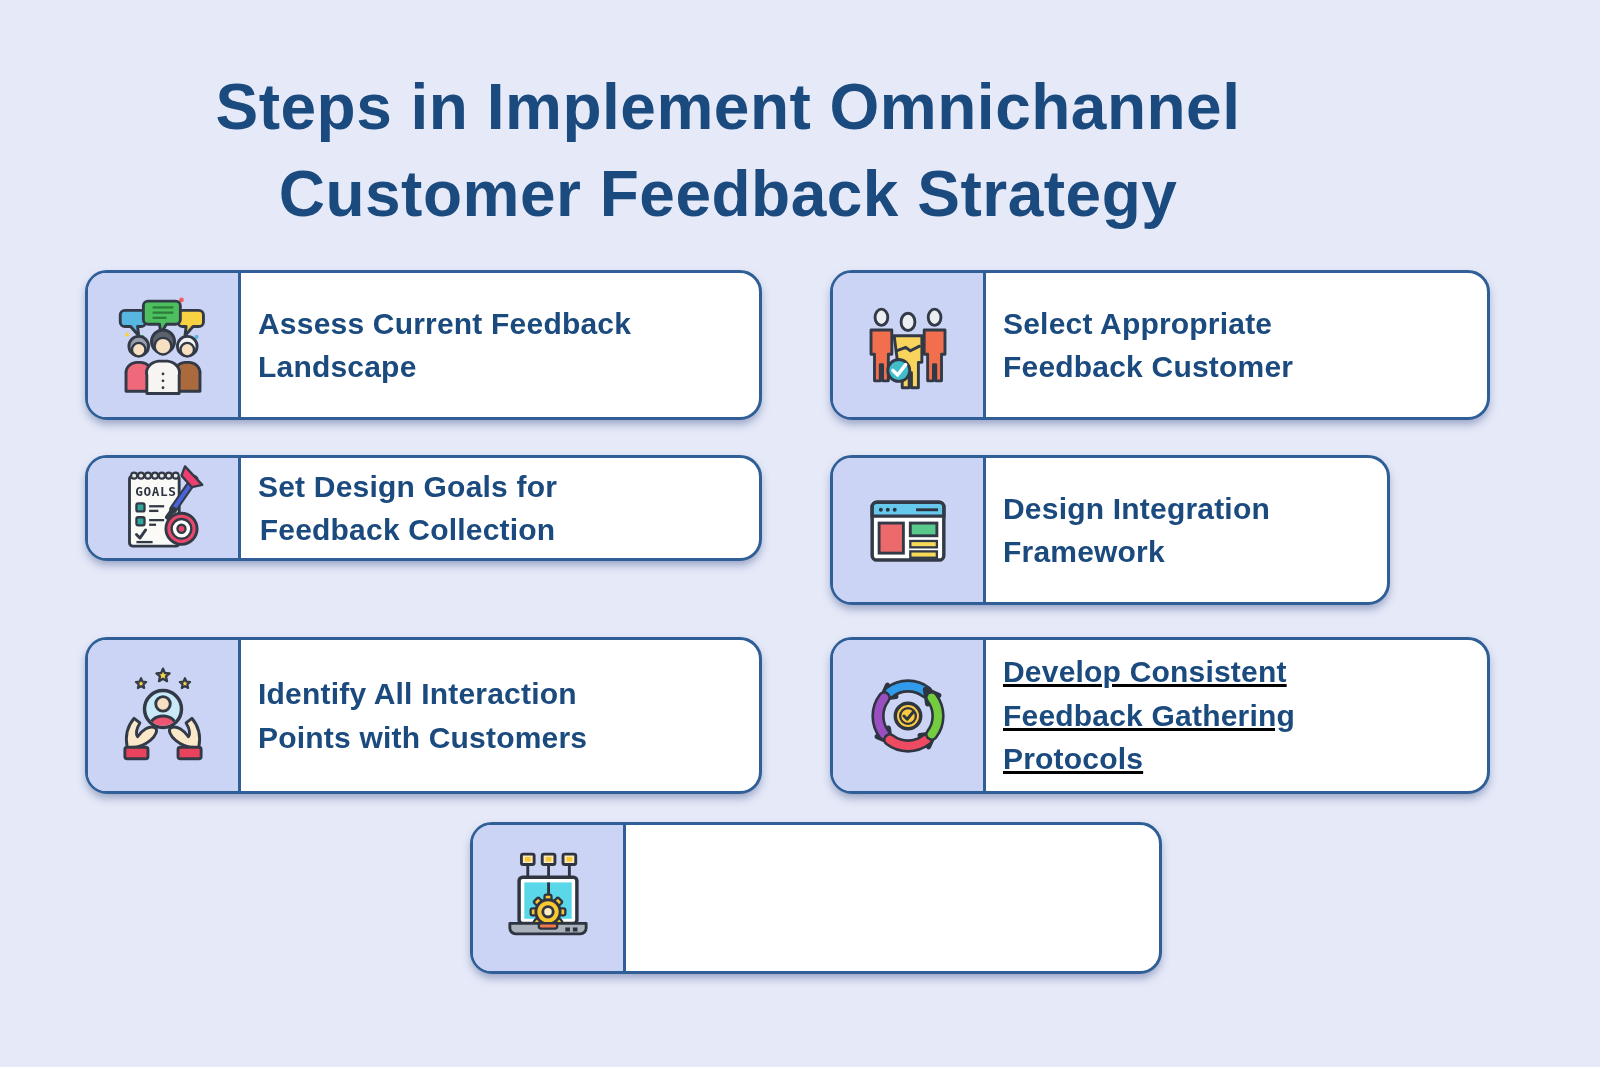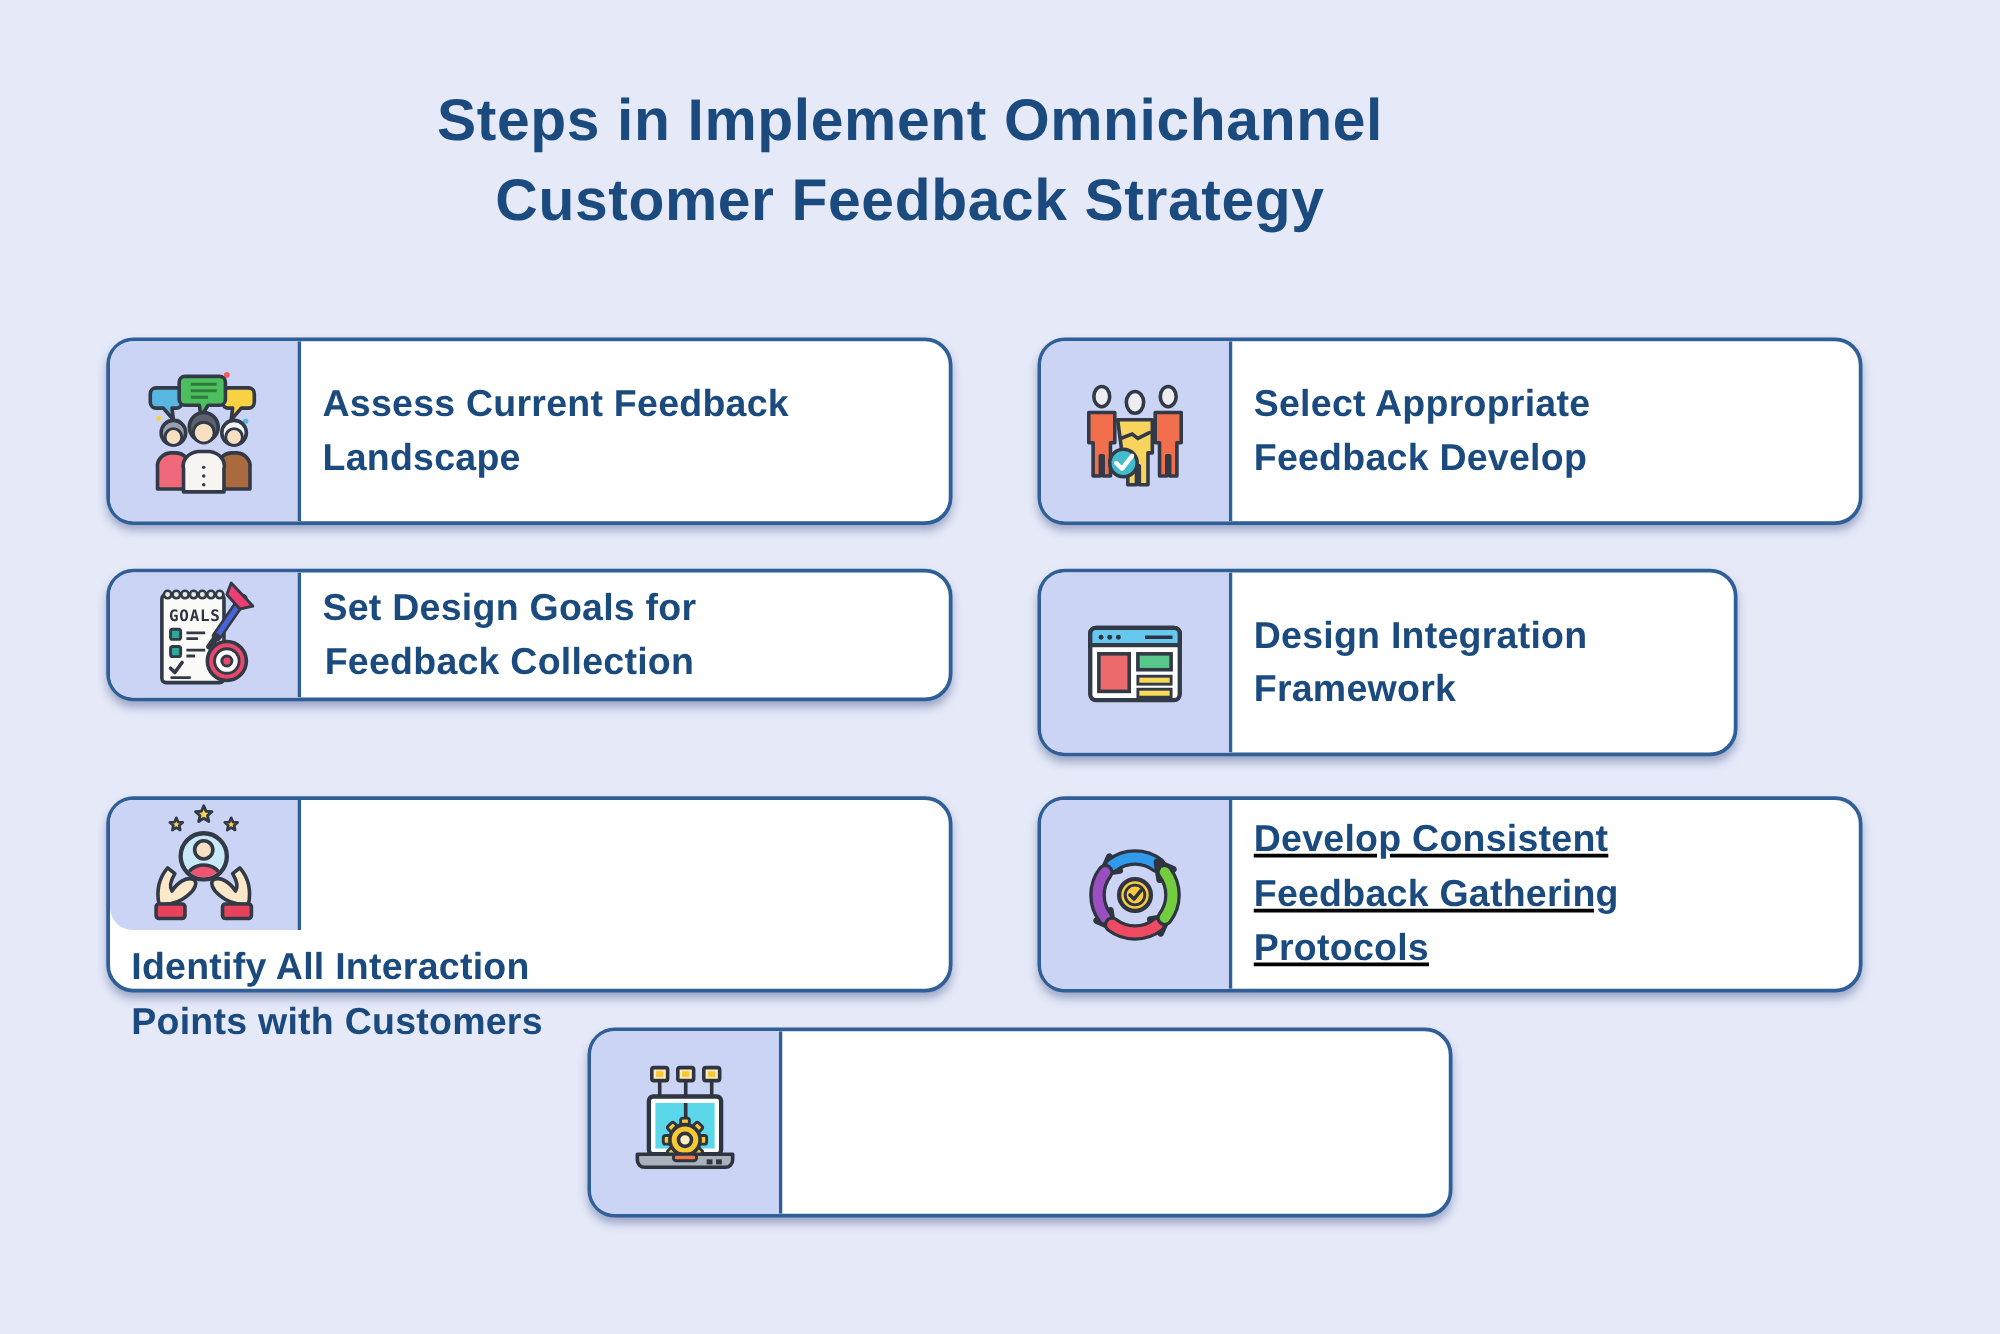--- a/index.html
+++ b/index.html
@@ -3,21 +3,21 @@
 <meta charset="utf-8">
 <style>
   :root{
     --bg:#e5e9f8; --panel:#cbd4f5; --border:#2f5f96; --text:#1b4a7e; --outline:#333a47;
   }
   html,body{margin:0;padding:0;}
   body{font-family:"Liberation Sans", sans-serif; background:var(--bg);}
   .canvas{position:relative; width:1600px; height:1067px; background:var(--bg); overflow:hidden;}
   .title{
     position:absolute; top:64px; left:0; width:1456px;
-    text-align:center; font-size:47px; font-weight:700; color:var(--text);
+    text-align:center; font-size:64px; font-weight:700; color:var(--text);
     line-height:1.36; letter-spacing:0.5px; white-space:pre-line; margin:0;
   }
   .card{
     position:absolute; display:flex; align-items:stretch;
     background:#ffffff; border:3px solid var(--border); border-radius:22px;
     box-shadow:0 5px 8px -1px rgba(90,108,155,0.55);
     box-sizing:border-box;
   }
   .icon-panel{
     width:150px; flex:none; background:var(--panel);
@@ -80,21 +80,21 @@
         <ellipse cx="68" cy="21" rx="5.5" ry="7" fill="#eceef1" stroke="#333a47" stroke-width="2.5"></ellipse>
         <path d="M59,32 h18 v21 h-3 v23 h-5 v-14 h-2 v14 h-5 v-23 h-3 z" fill="#f26f4d" stroke="#333a47" stroke-width="2.5" stroke-linejoin="round"></path>
         <ellipse cx="45" cy="25" rx="6" ry="7.5" fill="#eceef1" stroke="#333a47" stroke-width="2.5"></ellipse>
         <path d="M33,37 h24 v23 h-3 v22 h-6 v-13 h-2 v13 h-6 v-22 h-4 z" fill="#f8d45c" stroke="#333a47" stroke-width="2.5" stroke-linejoin="round"></path>
         <path d="M35,50 l8,-3 l4,3 l8,-4" fill="none" stroke="#333a47" stroke-width="2.5" stroke-linecap="round"></path>
         <circle cx="37" cy="67" r="9.5" fill="#41bccb" stroke="#333a47" stroke-width="2.5"></circle>
         <polyline points="32,67 36,71 43,62" fill="none" stroke="#ffffff" stroke-width="3" stroke-linecap="round" stroke-linejoin="round"></polyline>
       </svg>
     </div>
     <div class="card-label">Select Appropriate
-Feedback Develop</div>
+Feedback Customer</div>
   </div>
 
   <div class="card" style="left:85px; top:455px; width:677px; height:106px;text-align:center;">
     <div class="icon-panel">
       <svg width="104" height="104" viewBox="0 0 90 90">
         <rect x="16" y="17" width="43" height="61" rx="3" fill="#fafaf7" stroke="#333a47" stroke-width="2.5"></rect>
         <g fill="#e8e8e6" stroke="#333a47" stroke-width="1.8">
           <circle cx="20" cy="17" r="2.6"></circle>
             <circle cx="26" cy="17" r="2.6"></circle>
             <circle cx="32" cy="17" r="2.6"></circle>
@@ -137,21 +137,21 @@
         <rect x="20" y="39" width="21" height="26" fill="#ed6a6c" stroke="#333a47" stroke-width="2.5"></rect>
         <rect x="47" y="39" width="23" height="11" fill="#59c98b" stroke="#333a47" stroke-width="2.5"></rect>
         <rect x="47" y="54.5" width="23" height="5.5" fill="#f6da58" stroke="#333a47" stroke-width="2"></rect>
         <rect x="47" y="63.5" width="23" height="5.5" fill="#f6da58" stroke="#333a47" stroke-width="2"></rect>
       </svg>
     </div>
     <div class="card-label">Design Integration
 Framework</div>
   </div>
 
-  <div class="card" style="left:85px; top:637px; width:677px; height:157px;flex-direction:column;">
+  <div class="card" style="left:85px; top:637px; width:677px; height:157px;">
     <div class="icon-panel">
       <svg width="104" height="104" viewBox="0 0 90 90">
         <defs>
           <polygon id="star5" points="45,4 46.6,7.8 50.7,8.15 47.6,10.8 48.5,14.85 45,12.7 41.5,14.85 42.4,10.8 39.3,8.15 43.4,7.8"></polygon>
           <clipPath id="personClip">
               <circle cx="45" cy="39" r="14.5"></circle>
             </clipPath>
         </defs>
         <use href="#star5" fill="#f8d44c" stroke="#333a47" stroke-width="2" stroke-linejoin="round"></use>
         <use href="#star5" transform="translate(26,17) scale(0.78) translate(-45,-10)" fill="#f8d44c" stroke="#333a47" stroke-width="2.4" stroke-linejoin="round"></use>

